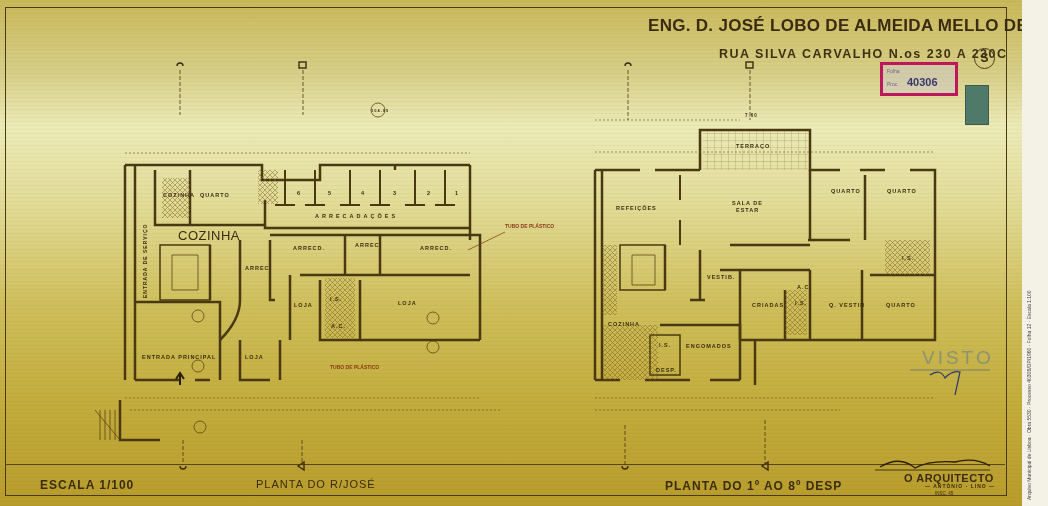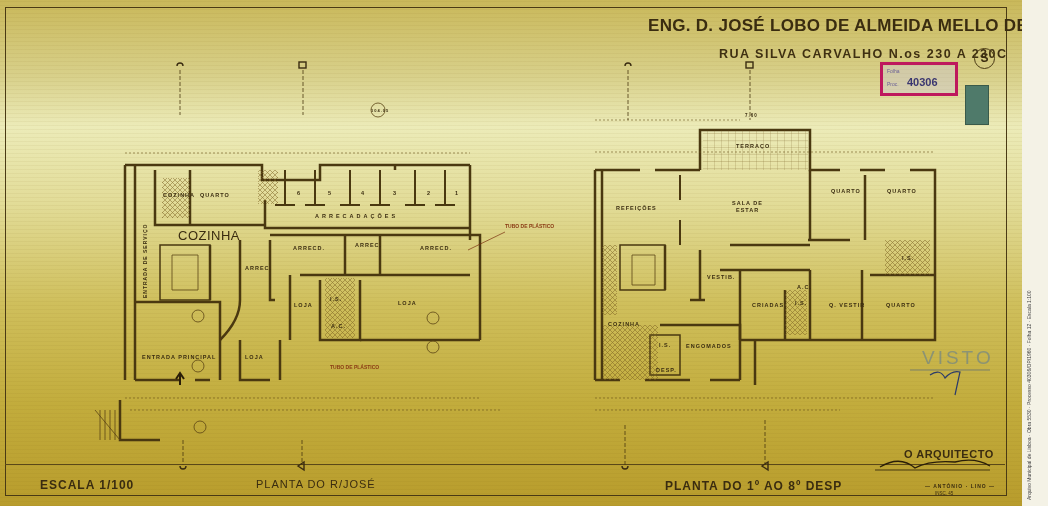--- a/index.html
+++ b/index.html
@@ -19,21 +19,21 @@
     font-size:12px;font-weight:bold;text-align:center;line-height:19px;}
   .stamp{position:absolute;left:880px;top:62px;width:72px;height:28px;border:3px solid #be185d;background:rgba(200,195,225,0.35);
     font-size:5px;color:#6a5f96;}
   .stamp .f1{position:absolute;left:4px;top:3px;}
   .stamp .f2{position:absolute;left:4px;top:16px;}
   .stamp .num{position:absolute;left:24px;top:11px;font-size:11px;font-weight:bold;color:#3a3670;}
   .fiscal{position:absolute;left:965px;top:85px;width:22px;height:38px;background:#4f7a6a;border:1px solid #3a5a4a;}
   .label{position:absolute;font-size:12px;font-weight:bold;letter-spacing:1px;white-space:nowrap;color:#3a2c10;}
   .room{position:absolute;font-size:5.5px;font-weight:bold;letter-spacing:1px;white-space:nowrap;color:#3a2c10;}
   .porteira{position:absolute;left:178px;top:228px;font-size:13px;letter-spacing:0.5px;color:#3a2c10;}
-  .arq{position:absolute;left:904px;top:448px;font-size:11px;font-weight:bold;letter-spacing:0.5px;}
+  .arq{position:absolute;left:904px;top:472px;font-size:11px;font-weight:bold;letter-spacing:0.5px;}
   .arq-name{position:absolute;left:925px;top:483px;font-size:5px;font-weight:bold;letter-spacing:1px;}
   .arq-sub{position:absolute;left:935px;top:491px;font-size:4.5px;}
   .visto{position:absolute;left:922px;top:347px;font-size:19px;letter-spacing:3px;color:rgba(90,120,150,0.55);}
   .vert-label{position:absolute;font-size:5px;font-weight:bold;letter-spacing:1px;transform:rotate(-90deg);transform-origin:0 0;white-space:nowrap;}
   .plastic{position:absolute;font-size:5px;color:#8a3a14;font-weight:bold;white-space:nowrap;}
   svg.plan{position:absolute;left:0;top:0;}
 </style>
 </head>
 <body>
 

